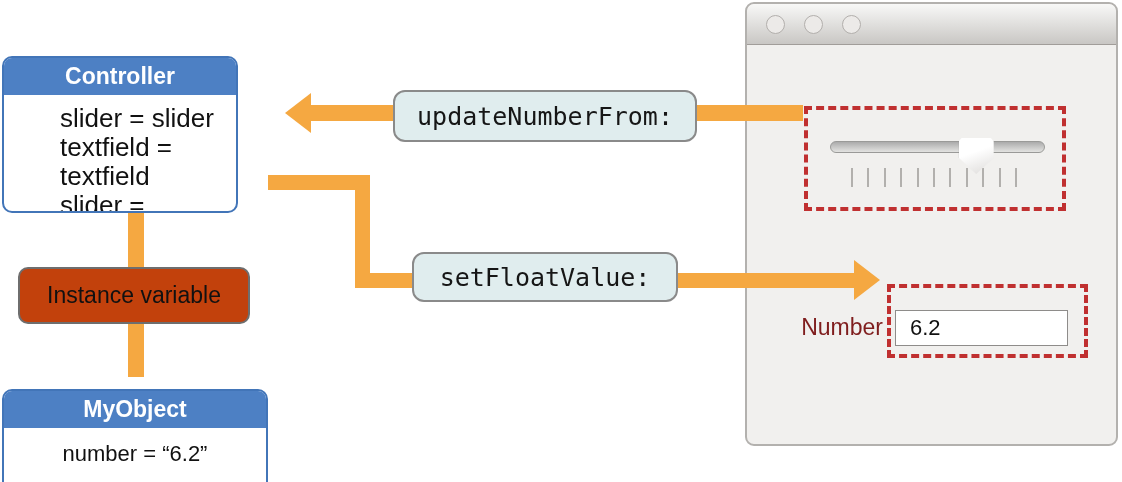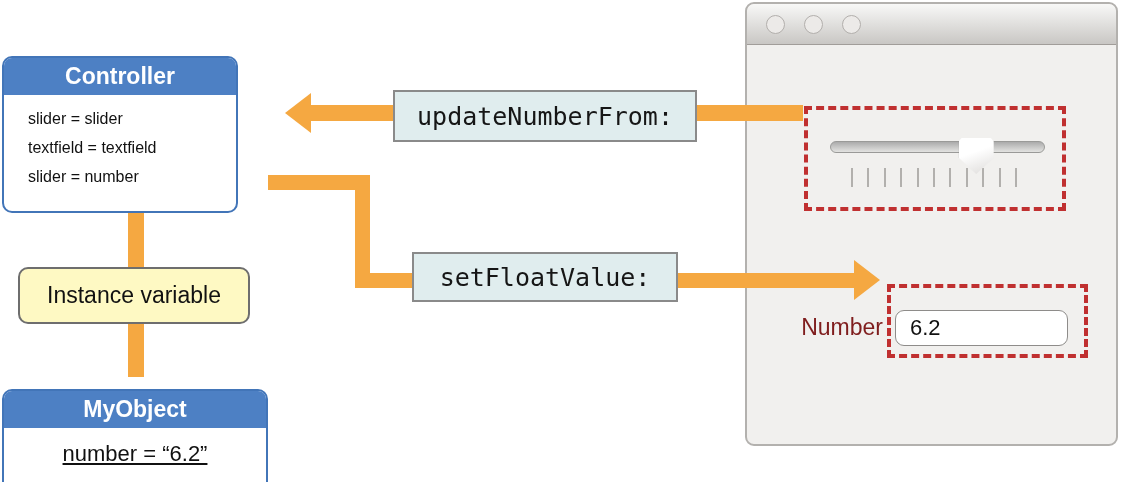--- a/index.html
+++ b/index.html
@@ -4,42 +4,42 @@
 <style>
   html,body{margin:0;padding:0;background:#ffffff;}
   #stage{
     position:relative;width:1122px;height:482px;background:#ffffff;overflow:hidden;
     font-family:"Liberation Sans",sans-serif;color:#111;
   }
   
   .node{position:absolute;box-sizing:border-box;border:2px solid #4275b8;border-radius:10px;background:#fff;z-index:3;overflow:hidden;}
   .node-header{background:#4d80c4;color:#fff;font-weight:bold;font-size:23px;text-align:center;line-height:37px;height:37px;}
   #controller{left:2px;top:56px;width:236px;height:157px;}
-  #controller .node-body{padding:9px 0 0 24px;font-size:16px;line-height:29px;}
+  #controller .node-body{padding:9px 0 0 56px;font-size:26px;line-height:29px;}
   #myobject{left:2px;top:389px;width:266px;height:115px;}
-  #myobject .node-body{font-size:22px;text-align:center;padding-top:13px;text-decoration:underline;}
+  #myobject .node-body{font-size:22px;text-align:center;padding-top:13px;}
   #instance-var{
     position:absolute;left:18px;top:267px;width:232px;height:57px;box-sizing:border-box;
-    background:#fef9c3;border:2px solid #6e6e6e;border-radius:10px;z-index:3;
+    background:#c2410c;border:2px solid #6e6e6e;border-radius:10px;z-index:3;
     font-size:23px;display:flex;align-items:center;justify-content:center;
   }
   
   .oseg{position:absolute;background:#f5a841;z-index:1;}
   #vert-conn{left:128px;top:213px;width:16px;height:164px;}
   #arrow1-shaft{left:308px;top:105px;width:495px;height:16px;}
   #arrow1-head{position:absolute;left:285px;top:93px;width:0;height:0;z-index:1;
     border-top:20px solid transparent;border-bottom:20px solid transparent;border-right:26px solid #f5a841;}
   #arrow2-segA{left:268px;top:175px;width:102px;height:15px;}
   #arrow2-segB{left:355px;top:175px;width:15px;height:113px;}
   #arrow2-segC{left:355px;top:273px;width:500px;height:15px;}
   #arrow2-head{position:absolute;left:854px;top:260px;width:0;height:0;z-index:1;
     border-top:20px solid transparent;border-bottom:20px solid transparent;border-left:26px solid #f5a841;}
   
   .msg-label{
-    position:absolute;box-sizing:border-box;background:#e0edee;border:2px solid #8a8a8a;border-radius:0;z-index:2;
+    position:absolute;box-sizing:border-box;background:#e0edee;border:2px solid #8a8a8a;border-radius:12px;z-index:2;
     font-family:"DejaVu Sans Mono","Liberation Mono",monospace;font-size:25px;color:#161616;
     display:flex;align-items:center;justify-content:center;
   }
   #msg-update{left:393px;top:90px;width:304px;height:52px;}
   #msg-setfloat{left:412px;top:252px;width:266px;height:50px;}
   
   #mac-window{
     position:absolute;left:745px;top:2px;width:373px;height:444px;box-sizing:border-box;
     background:#f1f0ee;border:2px solid #b3b1ae;border-radius:9px;z-index:0;overflow:hidden;
   }
@@ -62,21 +62,21 @@
     clip-path:polygon(8% 0,92% 0,100% 10%,100% 55%,50% 100%,0 55%,0 10%);
     filter:drop-shadow(0 0 1px #8d8d8d);
   }
   #tick-row{position:absolute;left:104px;top:164px;width:166px;height:19px;display:flex;justify-content:space-between;z-index:0;}
   .tick{width:2px;height:19px;background:#b2b0ad;}
   
   #dash-field{left:140px;top:280px;width:201px;height:74px;}
   #number-label{position:absolute;left:36px;top:309px;width:100px;height:28px;font-size:23px;line-height:28px;text-align:right;color:#7f1d1d;}
   #number-input{
     position:absolute;left:148px;top:306px;width:173px;height:36px;box-sizing:border-box;
-    background:#fff;border:1.5px solid #8e8c8a;border-radius:9px;padding:0 0 0 14px;
+    background:#fff;border:1.5px solid #8e8c8a;border-radius:0;padding:0 0 0 14px;
     font-family:"Liberation Sans",sans-serif;font-size:22px;color:#111;outline:none;z-index:1;
   }
 </style>
 </head>
 <body>
 
 <div id="stage">
 
   <div class="oseg" id="vert-conn"></div>
   <div class="oseg" id="arrow1-shaft"></div>

